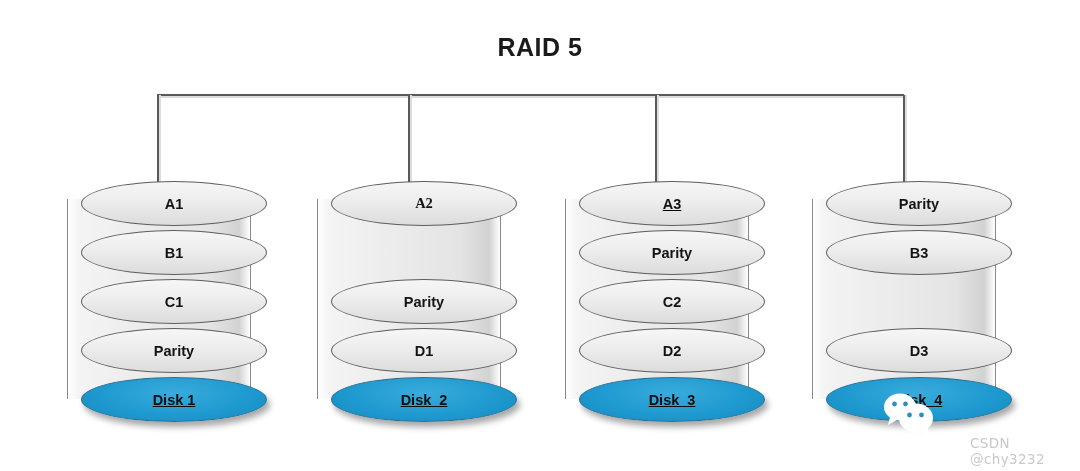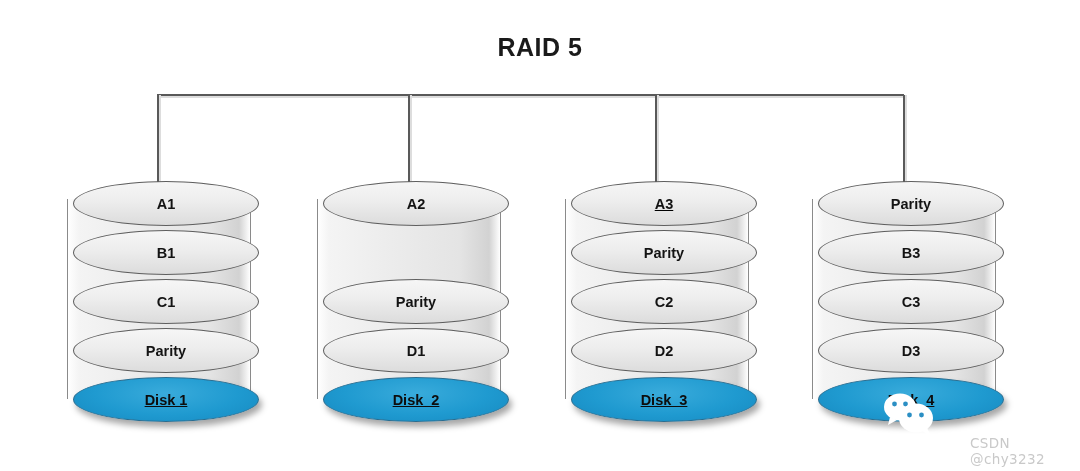--- a/index.html
+++ b/index.html
@@ -62,21 +62,21 @@
     width: 182px;
     height: 200px;
     background: linear-gradient(to right,
         #ffffff 0%, #f4f4f4 6%, #ececec 40%,
         #e4e4e4 78%, #d2d2d2 94%, #ffffff 100%);
     border-left: 1px solid #8a8a8a;
     border-right: 1px solid #8a8a8a;
   }
   .disc {
     position: absolute;
-    left: 8px;
+    left: 16px;
     width: 186px;
     height: 45px;
     border-radius: 50% / 50%;
     box-sizing: border-box;
     border: 1.4px solid #5e5e5e;
     background: linear-gradient(to bottom, #f6f6f6 0%, #ededed 45%, #dcdcdc 100%);
     display: flex;
     align-items: center;
     justify-content: center;
     text-align: center;
@@ -159,21 +159,21 @@
     <div class="disc" style="top:147px;">
       <span class="disc-label">Parity</span>
     </div>
     <div class="disc blue" style="top:196px;">
       <span class="disc-label">Disk 1</span>
     </div>
   </div>
 
   <div class="cylinder" style="left:315px;">
     <div class="cyl-body"></div>
-    <div class="disc" style="top:0px;">
+    <div class="disc" style="top:0px;font-family:Liberation Serif, serif;">
       <span class="disc-label">A2</span>
     </div>
     <div class="disc" style="top:98px;">
       <span class="disc-label">Parity</span>
     </div>
     <div class="disc" style="top:147px;">
       <span class="disc-label">D1</span>
     </div>
     <div class="disc blue" style="top:196px;">
       <span class="disc-label">Disk  2</span>
@@ -199,23 +199,20 @@
     </div>
   </div>
 
   <div class="cylinder" style="left:810px;">
     <div class="cyl-body"></div>
     <div class="disc" style="top:0px;">
       <span class="disc-label">Parity</span>
     </div>
     <div class="disc" style="top:49px;">
       <span class="disc-label">B3</span>
-    </div>
-    <div class="disc" style="top:98px;">
-      <span class="disc-label">C3</span>
     </div>
     <div class="disc" style="top:147px;">
       <span class="disc-label">D3</span>
     </div>
     <div class="disc blue" style="top:196px;">
       <span class="disc-label">Disk  4</span>
     </div>
   </div>
 
   <div id="watermark">

